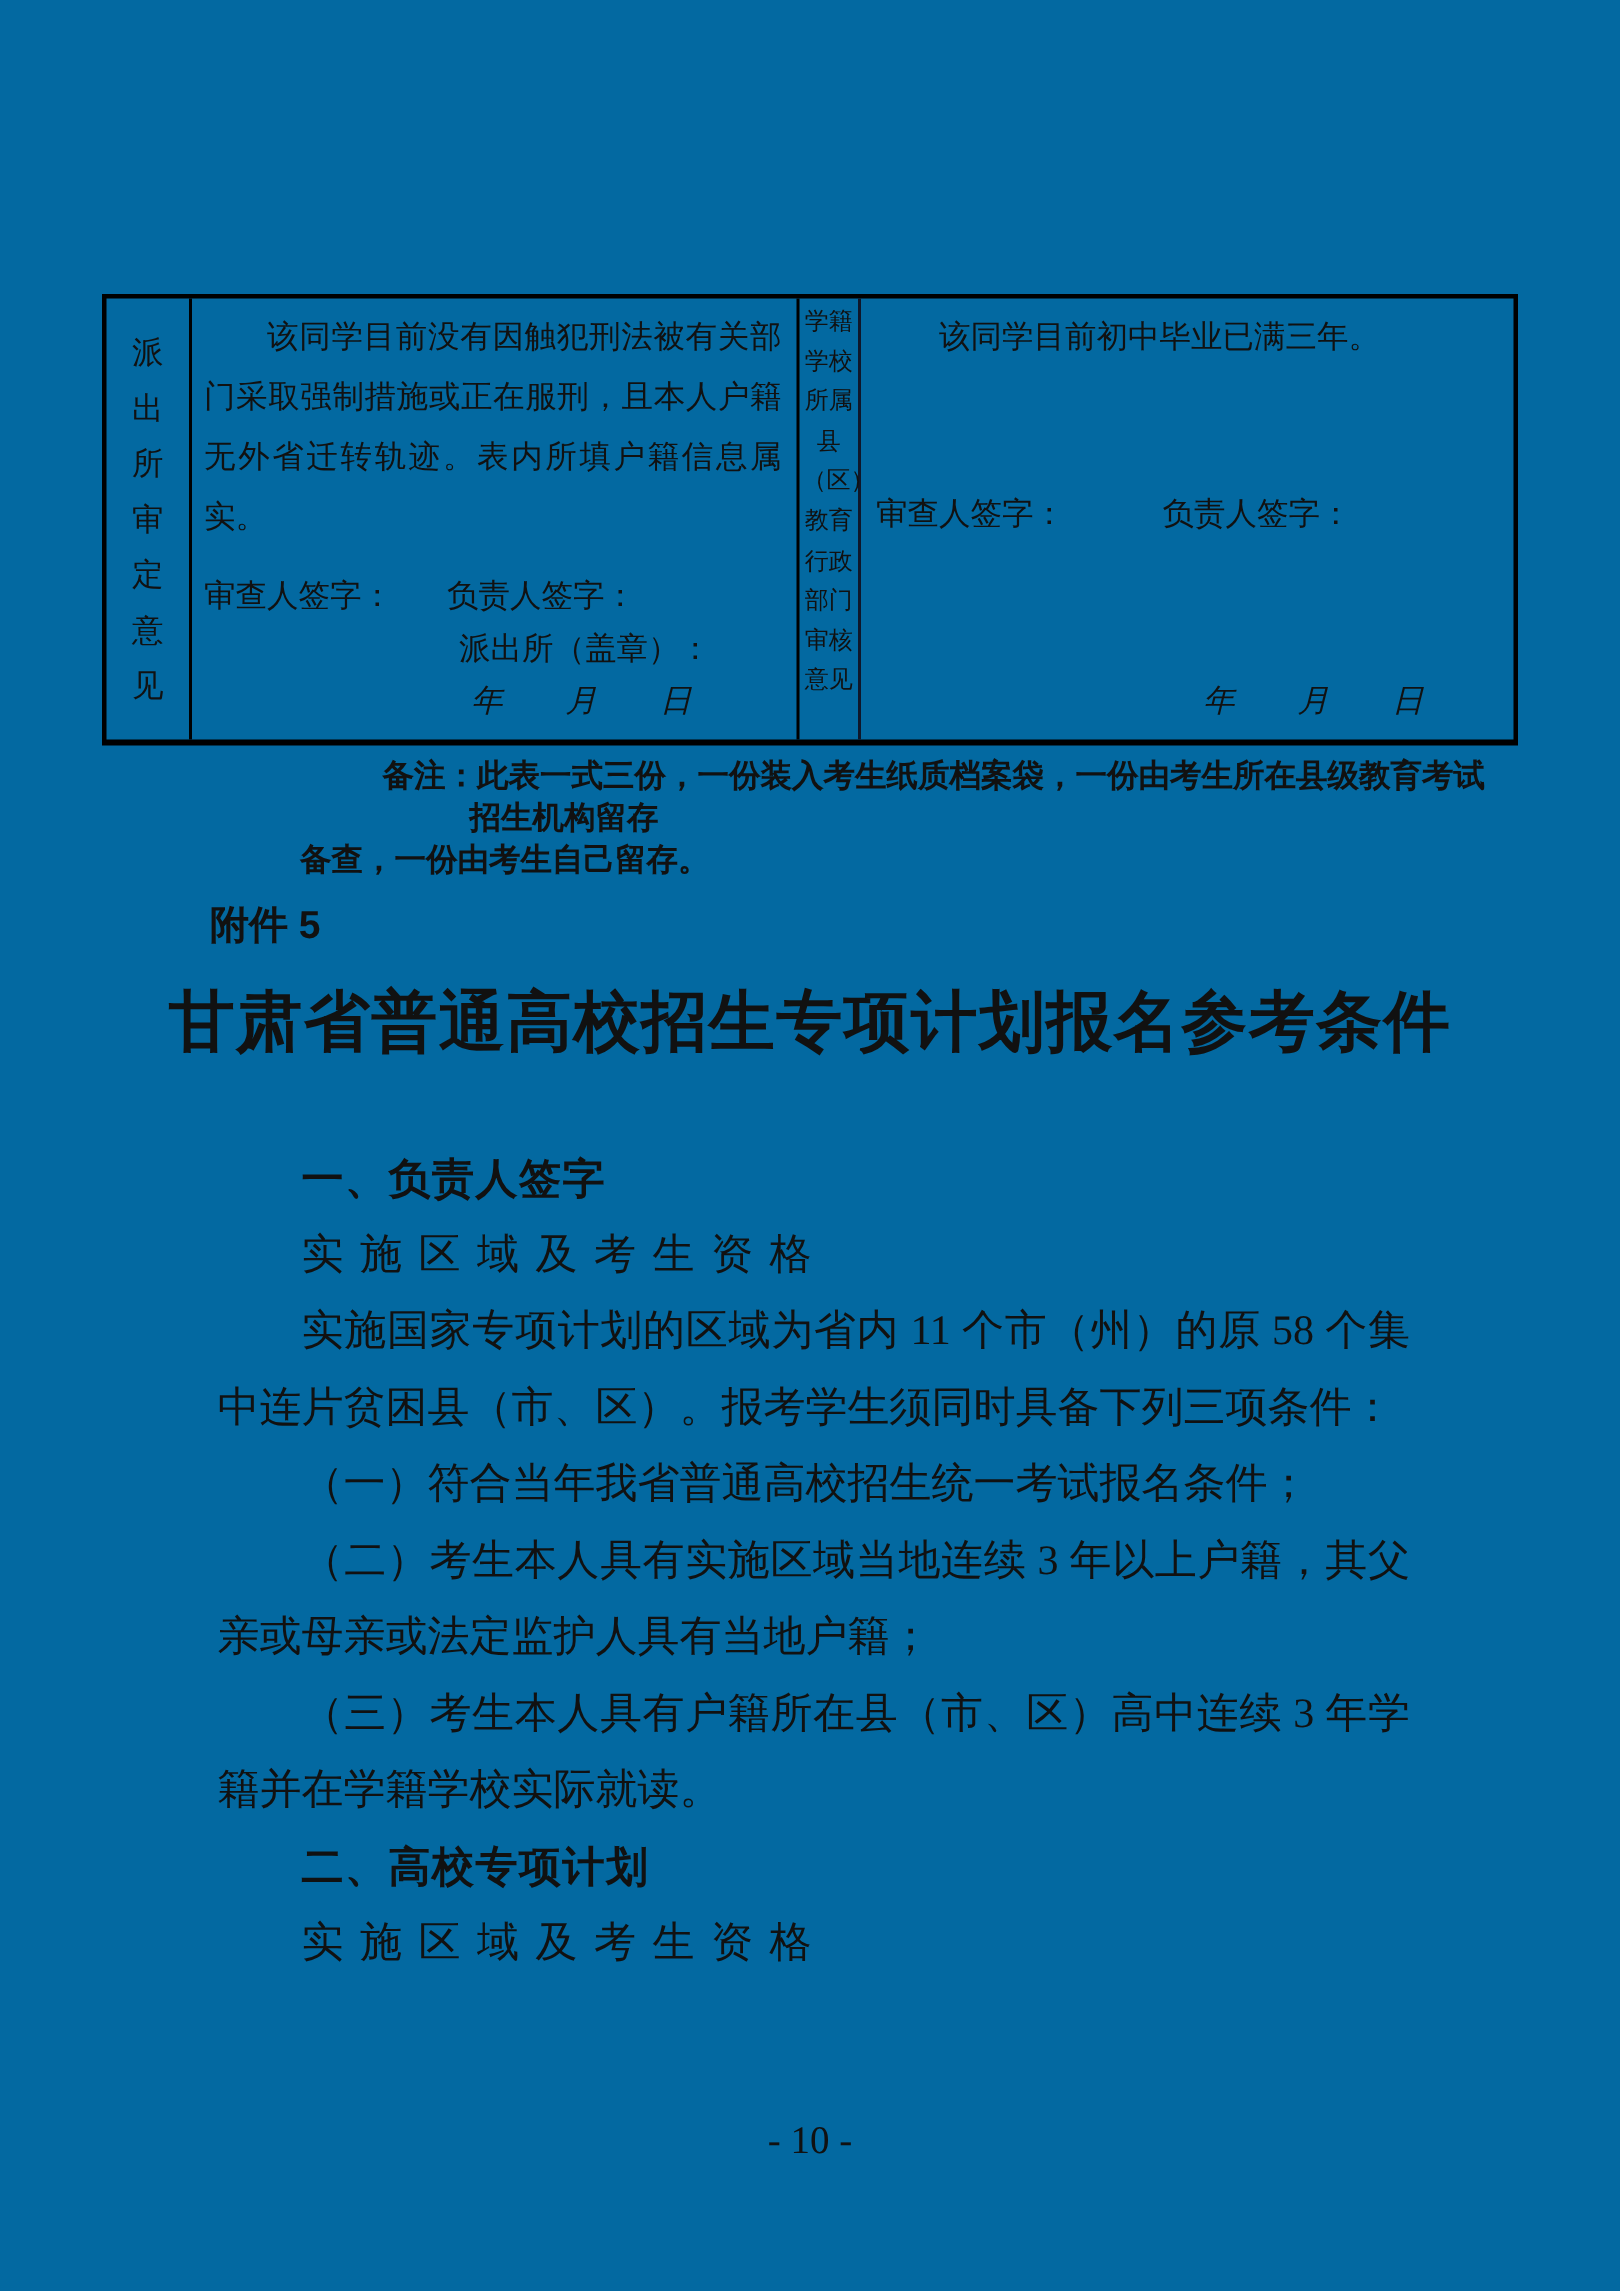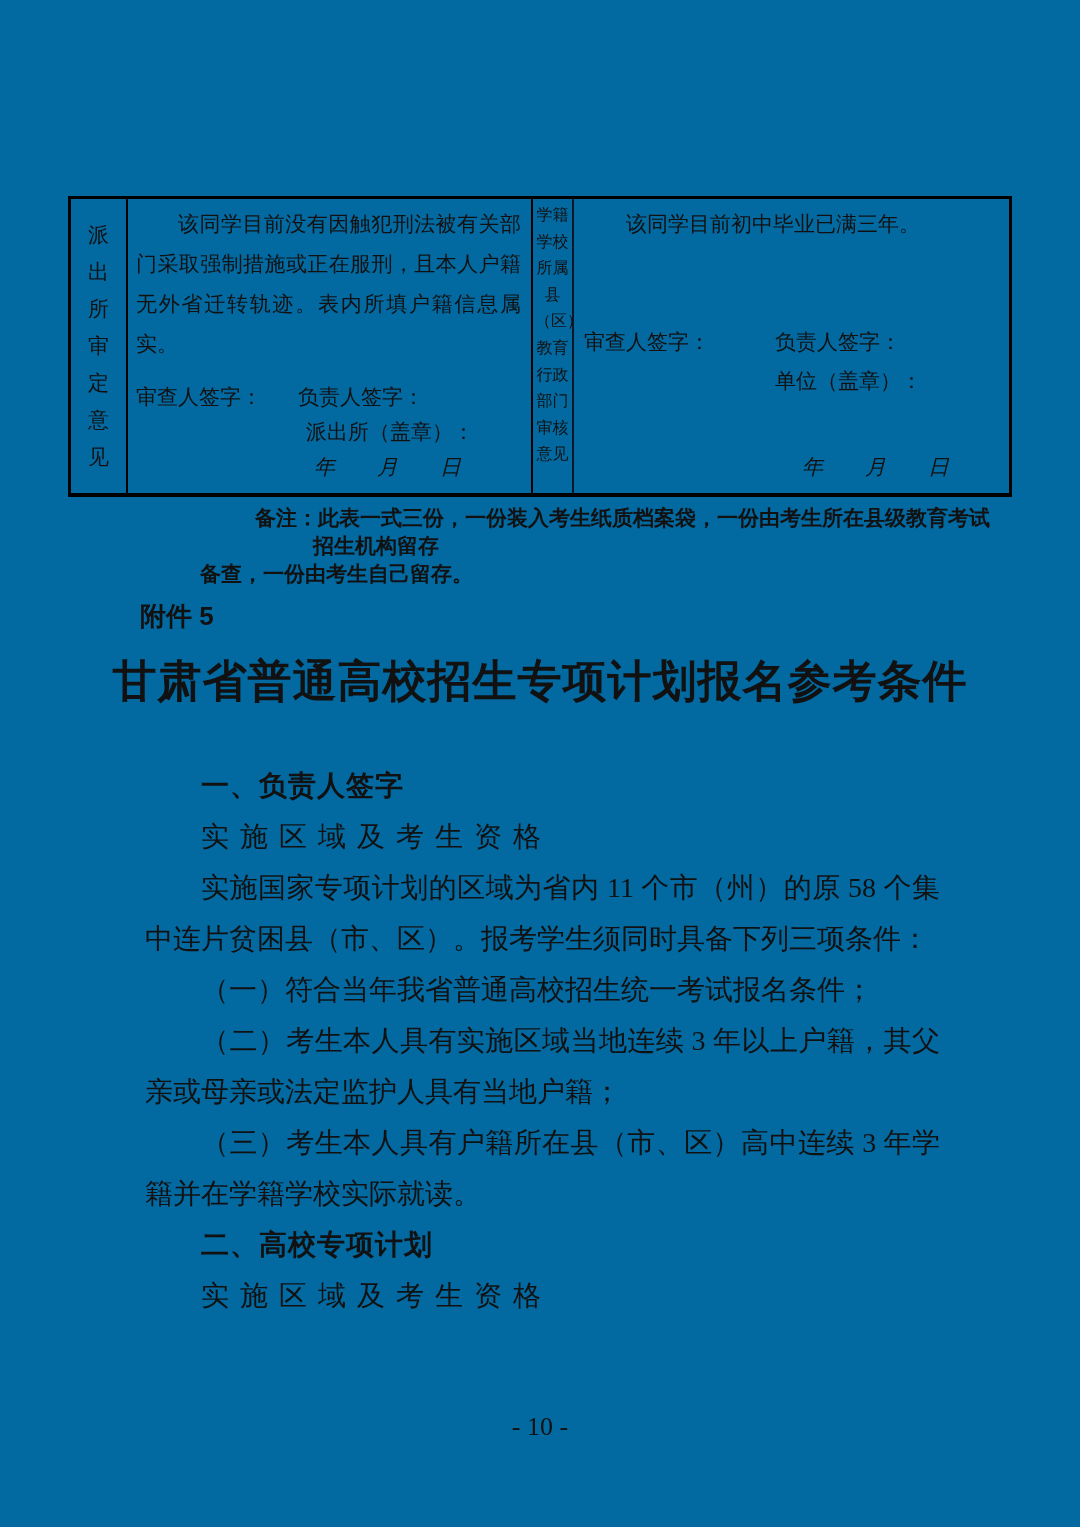--- a/index.html
+++ b/index.html
@@ -129,21 +129,20 @@
 
     <div class="rt-col rt-col-edu-label">学籍学校所属县（区）教育行政部门审核意见</div>
 
     <div class="rt-col rt-col-edu-body">
       <div class="cell-para">该同学目前初中毕业已满三年。</div>
       <div class="sig-rows-top">
         <div class="sig-row">
           <span class="first">审查人签字：</span>
           <span>负责人签字：</span>
         </div>
-        <div class="seal-row">单位（盖章）：</div>
       </div>
       <div class="date-row">年　　月　　日</div>
     </div>
 
   </div>
 
   <div class="notes">
     <div class="notes-line1">备注：此表一式三份，一份装入考生纸质档案袋，一份由考生所在县级教育考试</div>
     <div class="notes-line2">招生机构留存</div>
     <div class="notes-line3">备查，一份由考生自己留存。</div>

